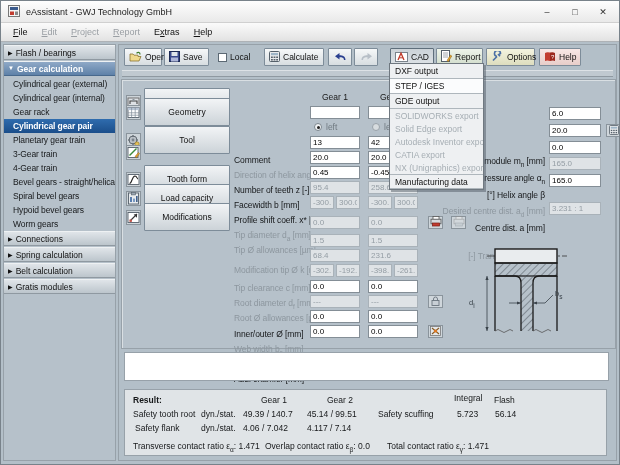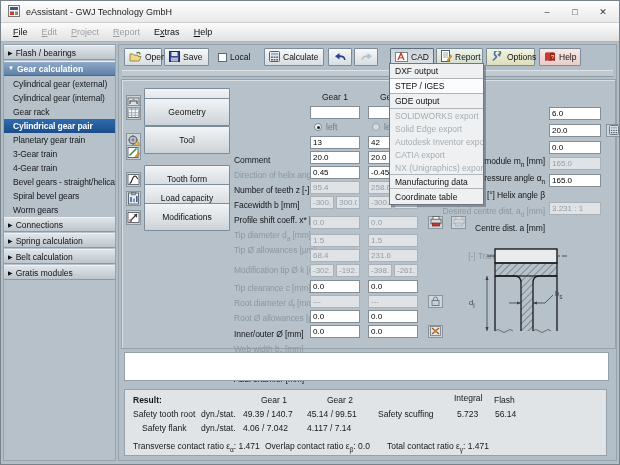--- a/index.html
+++ b/index.html
@@ -120,20 +120,21 @@
         </div>
         <div class="side-item">Cylindrical gear (external)</div>
         <div class="side-item">Cylindrical gear (internal)</div>
         <div class="side-item">Gear rack</div>
         <div class="side-item selected">Cylindrical gear pair</div>
         <div class="side-item">Planetary gear train</div>
         <div class="side-item">3-Gear train</div>
         <div class="side-item">4-Gear train</div>
         <div class="side-item">Bevel gears - straight/helical</div>
         <div class="side-item">Spiral bevel gears</div>
+        <div class="side-item">Hypoid bevel gears</div>
         <div class="side-item">Worm gears</div>
         <div class="side-header">
           <span class="tri">▶</span>
           <span>Connections</span>
         </div>
         <div class="side-header">
           <span class="tri">▶</span>
           <span>Spring calculation</span>
         </div>
         <div class="side-header">
@@ -498,36 +499,35 @@
           <span class="res-abs" style="left: 178px; top: 5px; width: 74px; text-align: center;">Gear 2</span>
           <span class="res-abs" style="left: 329px; top: 3px;">Integral</span>
           <span class="res-abs" style="left: 369px; top: 5px;">Flash</span>
           <span class="res-abs" style="left: 8px; top: 19px;">Safety tooth root</span>
           <span class="res-abs" style="left: 76px; top: 19px;">dyn./stat.</span>
           <span class="res-abs" style="left: 118px; top: 19px;">49.39 / 140.7</span>
           <span class="res-abs" style="left: 182px; top: 19px;">45.14 / 99.51</span>
           <span class="res-abs" style="left: 253px; top: 19px;">Safety scuffing</span>
           <span class="res-abs" style="left: 332px; top: 19px;">5.723</span>
           <span class="res-abs" style="left: 370px; top: 19px;">56.14</span>
-          <span class="res-abs" style="left: 17px; top: 33px;">Safety flank</span>
+          <span class="res-abs" style="left: 10px; top: 33px;">Safety flank</span>
           <span class="res-abs" style="left: 76px; top: 33px;">dyn./stat.</span>
           <span class="res-abs" style="left: 118px; top: 33px;">4.06 / 7.042</span>
           <span class="res-abs" style="left: 182px; top: 33px;">4.117 / 7.14</span>
           <span class="res-abs" style="left: 8px; top: 51px;">Transverse contact ratio ε<sub>α</sub>: 1.471</span>
           <span class="res-abs" style="left: 140px; top: 51px;">Overlap contact ratio ε<sub>β</sub>: 0.0</span>
           <span class="res-abs" style="left: 262px; top: 51px;">Total contact ratio ε<sub>γ</sub>: 1.471</span>
         </div>
     </div>
 
   </div>
   <div class="cad-menu" id="cadmenu">
       <div class="cmi g1">DXF output</div>
       <div class="cmi g1 hl">STEP / IGES</div>
       <div class="cmi g1">GDE output</div>
       <div class="cmi g2">SOLIDWORKS export</div>
       <div class="cmi g2">Solid Edge export</div>
       <div class="cmi g2">Autodesk Inventor export</div>
       <div class="cmi g2">CATIA export</div>
       <div class="cmi g2">NX (Unigraphics) export</div>
       <div class="cmi g3 g3-first">Manufacturing data</div>
-      <div class="cmi g3">Coordinate table</div>
     </div>
 </div>
 
 </body></html>

